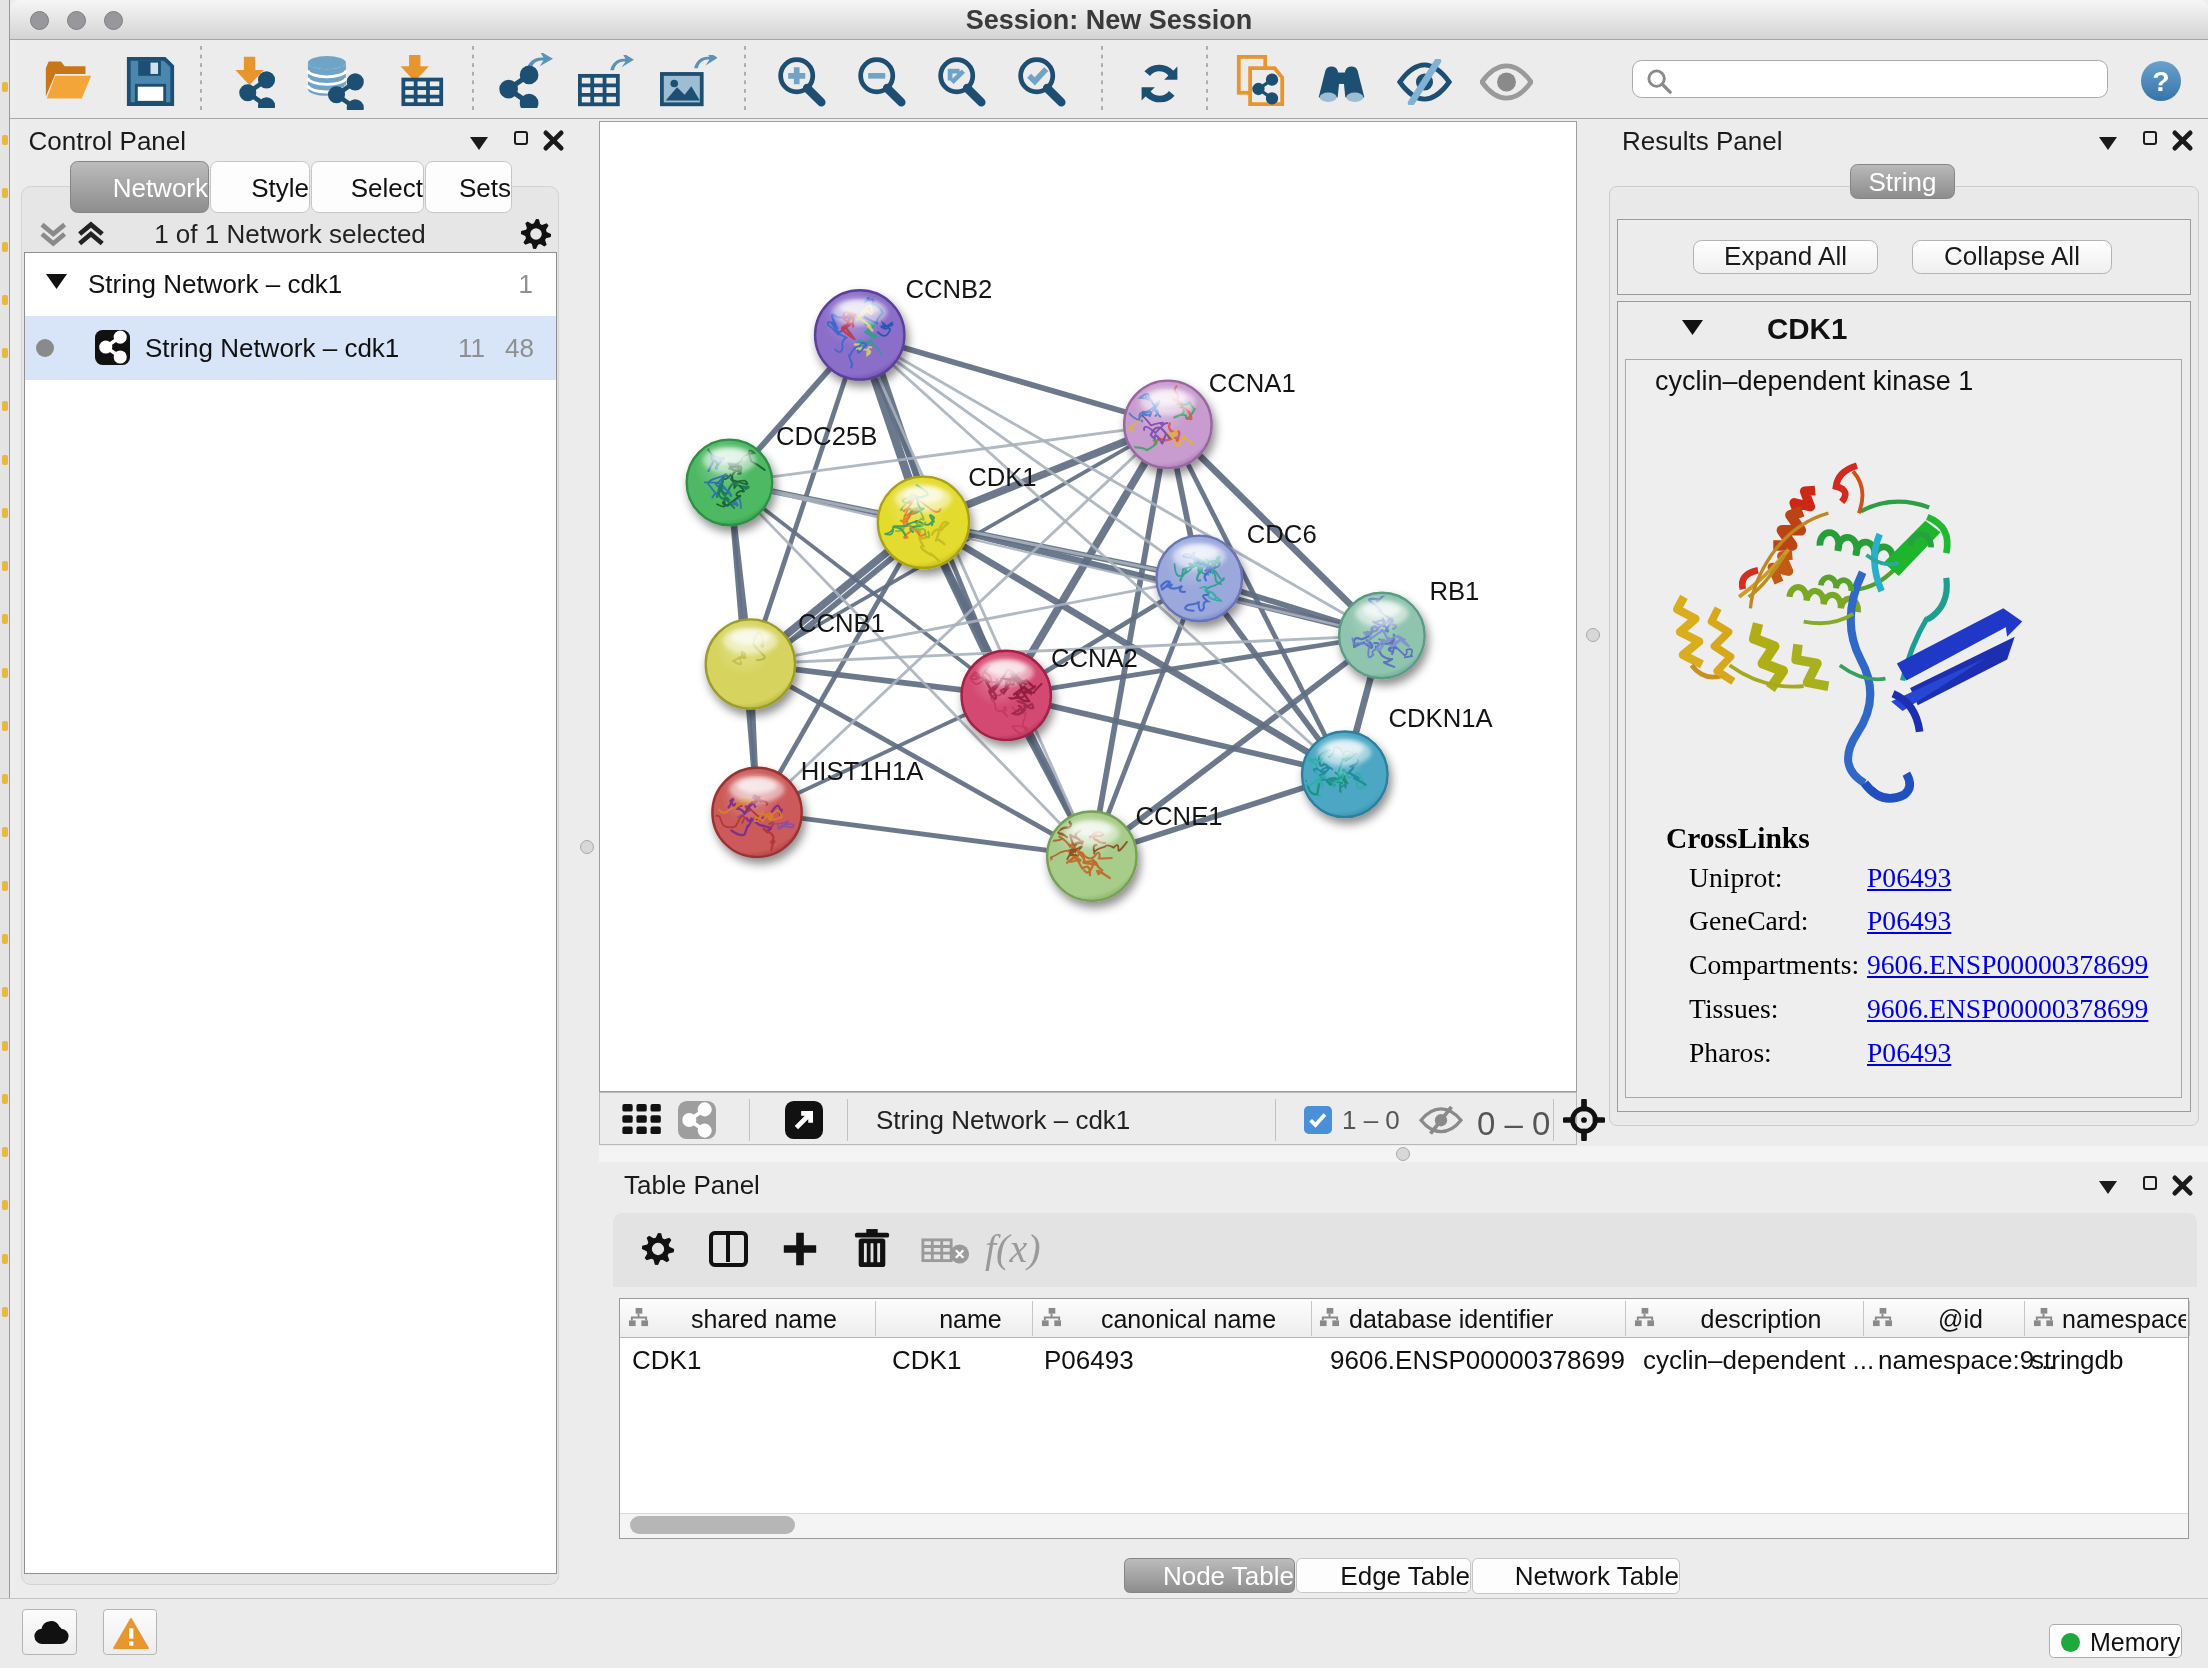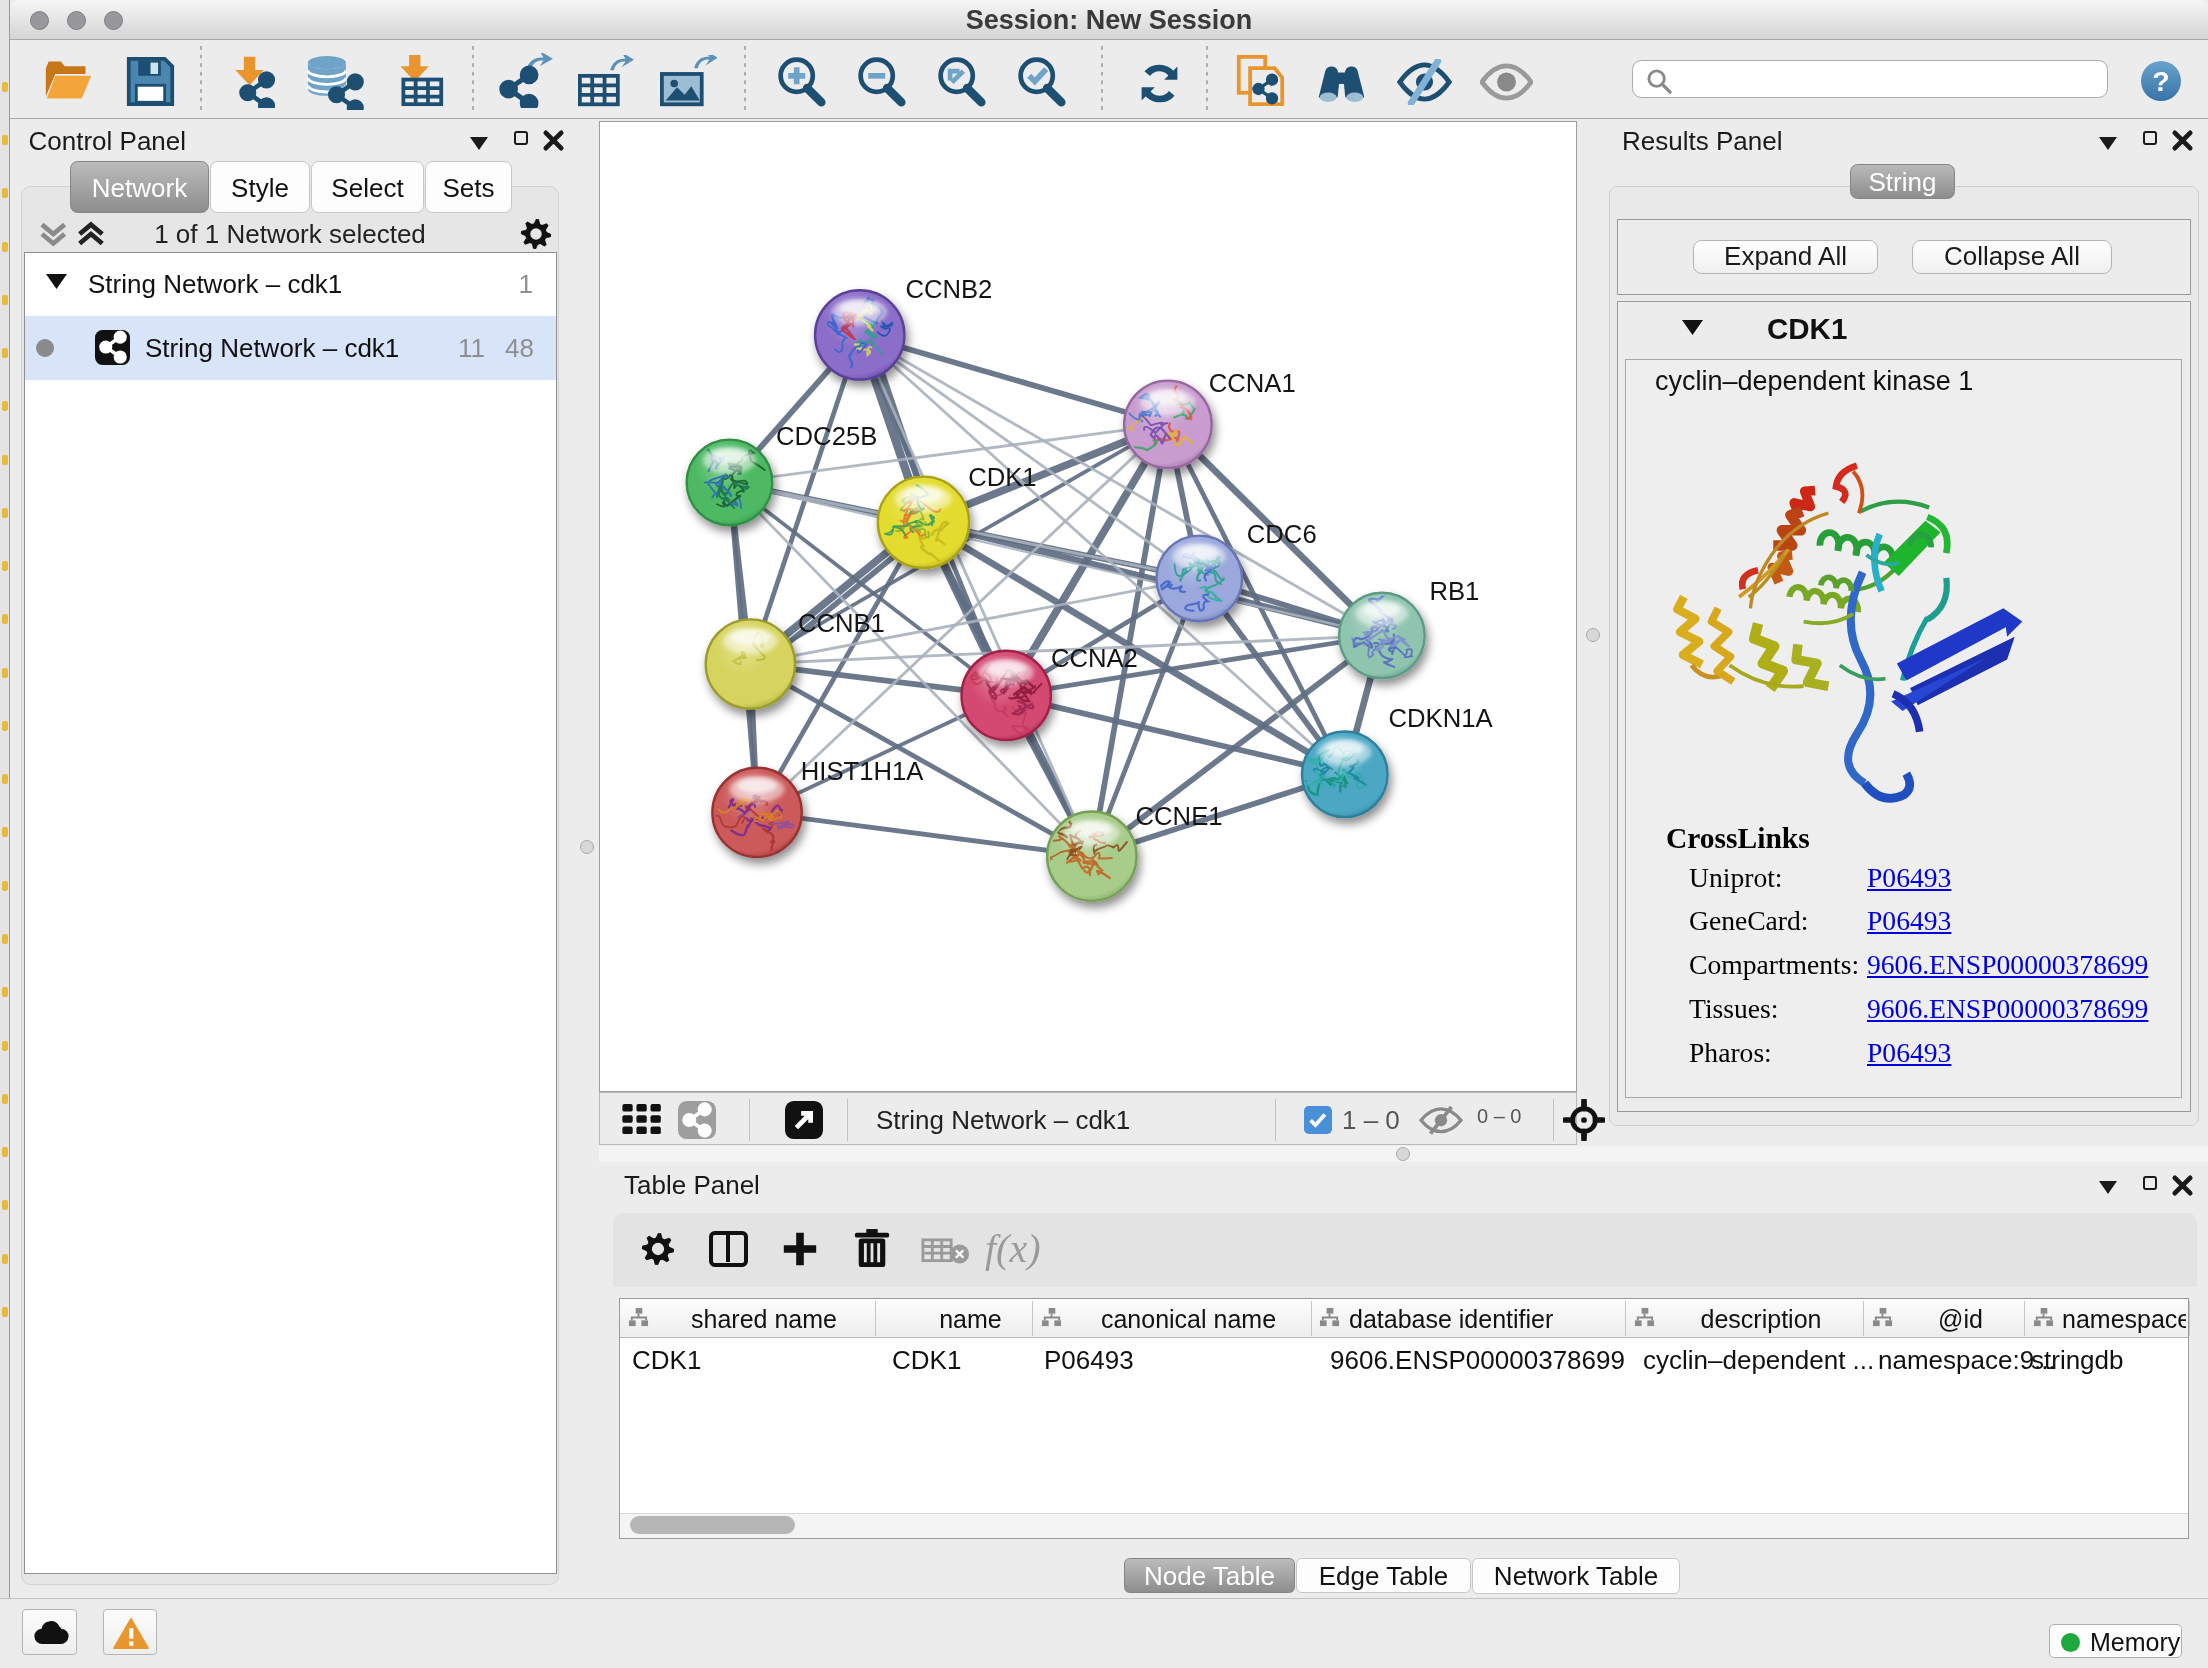--- a/index.html
+++ b/index.html
@@ -1,17 +1,17 @@
 <!DOCTYPE html>
 <html style="font-size:15px"><head><meta charset="utf-8"><style>
 * { margin:0; padding:0; box-sizing:border-box; }
 html,body { width:2208px; height:1668px; background:#ececec; font-family:"Liberation Sans",sans-serif; overflow:hidden; }
 .abs { position:absolute; }
 .hdr { font-size:26px; color:#1a1a1a; }
-.tab { position:absolute; height:52px; line-height:52px; text-align:center; font-size:26px; color:#111;
+.tab { position:absolute; height:52px; line-height:52px; text-align:right; font-size:26px; color:#111;
         background:#fdfdfd; border:1px solid #c6c6c6; border-radius:7.6px; z-index:5; }
 .tabsel { background:linear-gradient(#bcbcbc,#8d8d8d); color:#fff; border:1px solid #858585; }
 .btn { position:absolute; background:linear-gradient(#ffffff,#efefef); border:1.4px solid #b3b3b3; border-radius:8.6px;
         font-size:26px; color:#1a1a1a; text-align:center; }
 </style></head><body>
 <div class="abs" style="left:0;top:0;width:9.5px;height:1668px;background:#e4e4e4;border-right:1px solid #9a9a9a">
     <div class="abs" style="left:1.9px;top:82px;width:5.7px;height:9.5px;background:#e8b93a;border-radius:1.9px"></div>
     <div class="abs" style="left:1.9px;top:135px;width:5.7px;height:9.5px;background:#e8b93a;border-radius:1.9px"></div>
     <div class="abs" style="left:1.9px;top:188px;width:5.7px;height:9.5px;background:#e8b93a;border-radius:1.9px"></div>
     <div class="abs" style="left:1.9px;top:242px;width:5.7px;height:9.5px;background:#e8b93a;border-radius:1.9px"></div>
@@ -613,21 +613,21 @@
 <div class="abs" style="left:675px;top:5.7px;width:1px;height:42px;background:#c2c2c2"></div>
 <div class="abs" style="left:704px;top:13.3px;width:27.6px;height:27.6px;background:#4a90d9;border-radius:4.8px"><svg width="27.6" height="27.6" viewBox="0 0 29 29">
         <path d="M7 15 l5 5 L22 9" stroke="#fff" stroke-width="4" fill="none"></path>
       </svg></div>
 <div class="abs" style="left:742px;top:12.4px;font-size:26px;color:#555">1 – 0</div>
 <svg class="abs" style="left:818px;top:13.3px" width="46" height="28.5" viewBox="0 0 48 30">
       <path d="M3 15 C11 5 19 3 24 3 s13 2 21 12 C37 25 29 27 24 27 S11 25 3 15 Z" fill="none" stroke="#8a8a8a" stroke-width="3.5"></path>
       <circle cx="24" cy="15" r="6.5" fill="#8a8a8a"></circle>
       <path d="M35 1 L13 29" stroke="#8a8a8a" stroke-width="4"></path>
     </svg>
-<div class="abs" style="left:877px;top:12.4px;font-size:20px;color:#555">0 – 0</div>
+<div class="abs" style="left:877px;top:12.4px;font-size:33px;color:#555">0 – 0</div>
 <div class="abs" style="left:953px;top:5.7px;width:1px;height:42px;background:#c2c2c2"></div>
 <svg class="abs" style="left:963px;top:5.7px" width="42" height="42" viewBox="0 0 44 44">
       <circle cx="22" cy="22" r="12" fill="none" stroke="#111" stroke-width="5"></circle>
       <g stroke="#111" stroke-width="6" stroke-linecap="round">
         <path d="M22 2 v8 M22 34 v8 M2 22 h8 M34 22 h8"></path>
       </g>
       <circle cx="22" cy="22" r="3" fill="#111"></circle>
     </svg>
 </div>
 <div class="abs hdr" style="left:1622px;top:126px">Results Panel</div>

